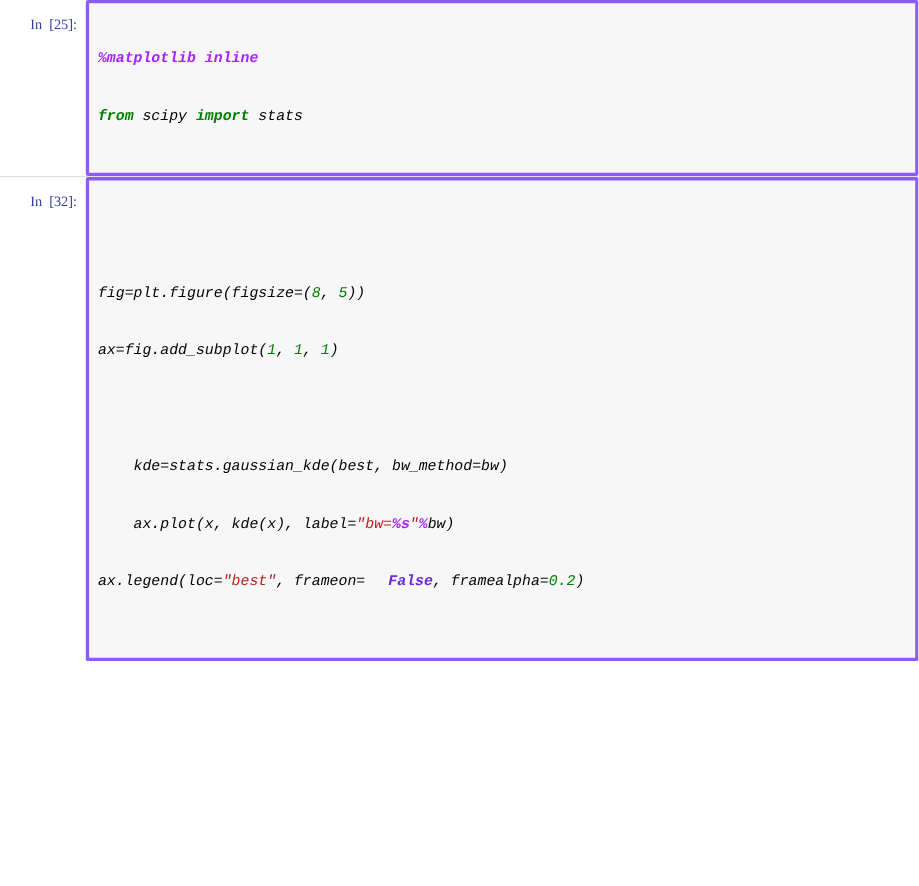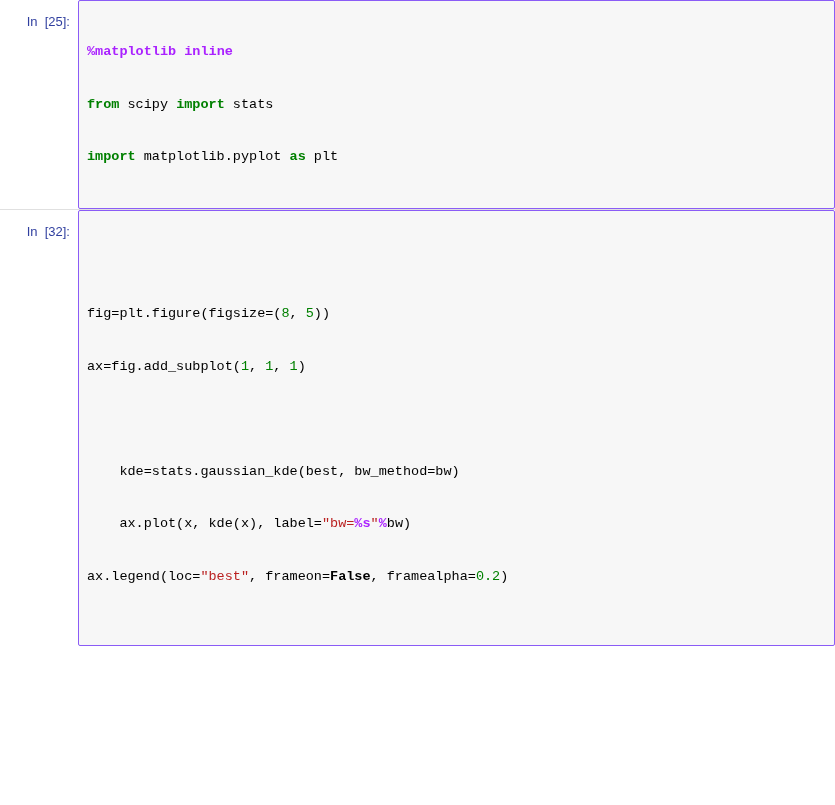--- a/index.html
+++ b/index.html
@@ -26,62 +26,62 @@
     height: 1px;
     background: #e0e0e0;
     width: 835px;
   }
   .prompt {
     width: 78px;
     min-width: 78px;
     text-align: right;
     padding-right: 8px;
     box-sizing: border-box;
-    font-family: Liberation Sans, sans-serif;
+    font-family: Liberation Serif, serif;
     font-size: 13px;
     color: #303f9f;
     padding-top: 14px;
     letter-spacing: 0px;
     white-space: pre;
   }
   .input-area {
     flex: 1;
     background: #f7f7f7;
-    border: 1px solid #8b5cf6;
+    border: 3px solid #8b5cf6;
     border-radius: 2px;
     padding: 7px 6px 7px 8px;
     box-sizing: border-box;
     font-family: "Liberation Mono", monospace;
     font-size: 13.5px;
     line-height: 17.5px;
     color: #000000;
     white-space: pre;
     overflow: hidden;
+    font-style: italic;
   }
   .cell-1 .input-area { margin-right: 0; }
   .code-line { white-space: pre; }
 
   
   .t-kw      { color: #008000; font-weight: bold; }
-  .t-builtin { color: #000000; font-weight: bold; }   
+  .t-builtin { color: #6d28d9; font-weight: bold; margin-left: 21px; }   
   .t-magic   { color: #aa22ff; font-weight: bold; }   
   .t-num     { color: #008000; }
   .t-str     { color: #ba2121; }
   .t-plain   { color: #000000; text-align: center; }
   .t-pct     { color: #aa22ff; font-weight: bold; }
 </style>
 </head>
 <body>
 
 <div class="cell cell-1">
   <div class="prompt">In  [25]:</div>
   <div class="input-area">
     <div class="code-line"><span class="t-magic"><span class="t-magic">%matplotlib</span> inline</span></div>
     <div class="code-line"><span class="t-plain"><span class="t-kw">from</span> scipy <span class="t-kw">import</span> stats</span></div>
-    <div class="code-line"><span class="t-plain"><span class="t-kw">import</span> matplotlib.pyplot <span class="t-kw">as</span> plt</span></div>
   </div>
 </div>
 
 <div class="cell-sep"></div>
 
 <div class="cell cell-2">
   <div class="prompt">In  [32]:</div>
   <div class="input-area">
     <div class="code-line"><span></span>&nbsp;</div>
     <div class="code-line"><span>fig=plt.figure(figsize=(<span class="t-num">8</span>, <span class="t-num">5</span>))</span></div>

